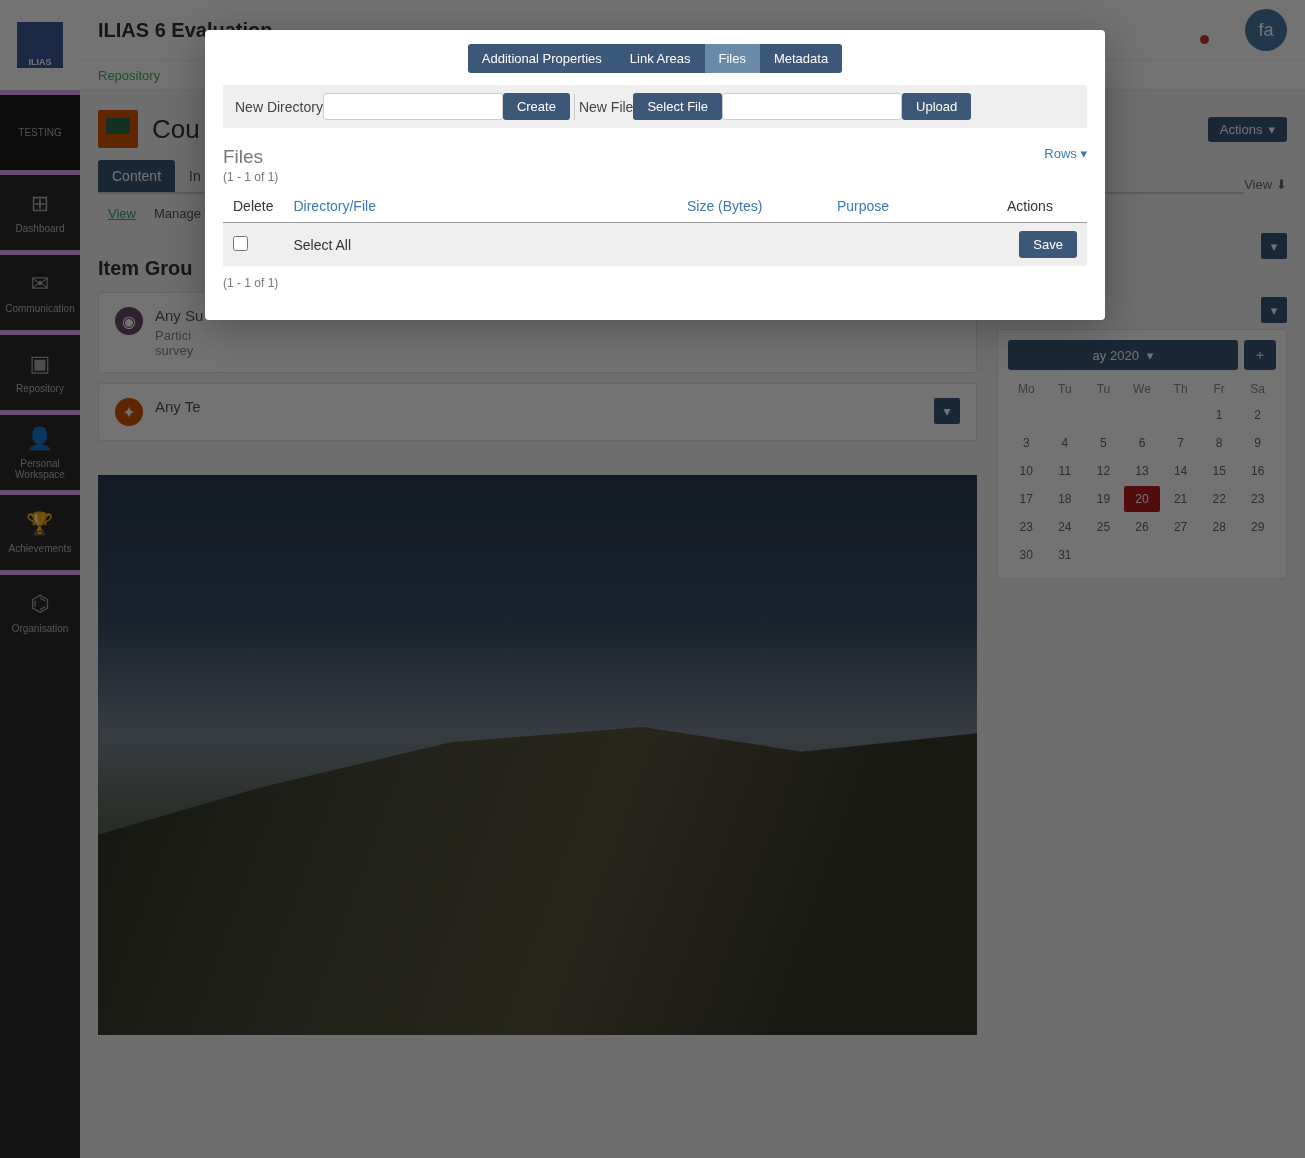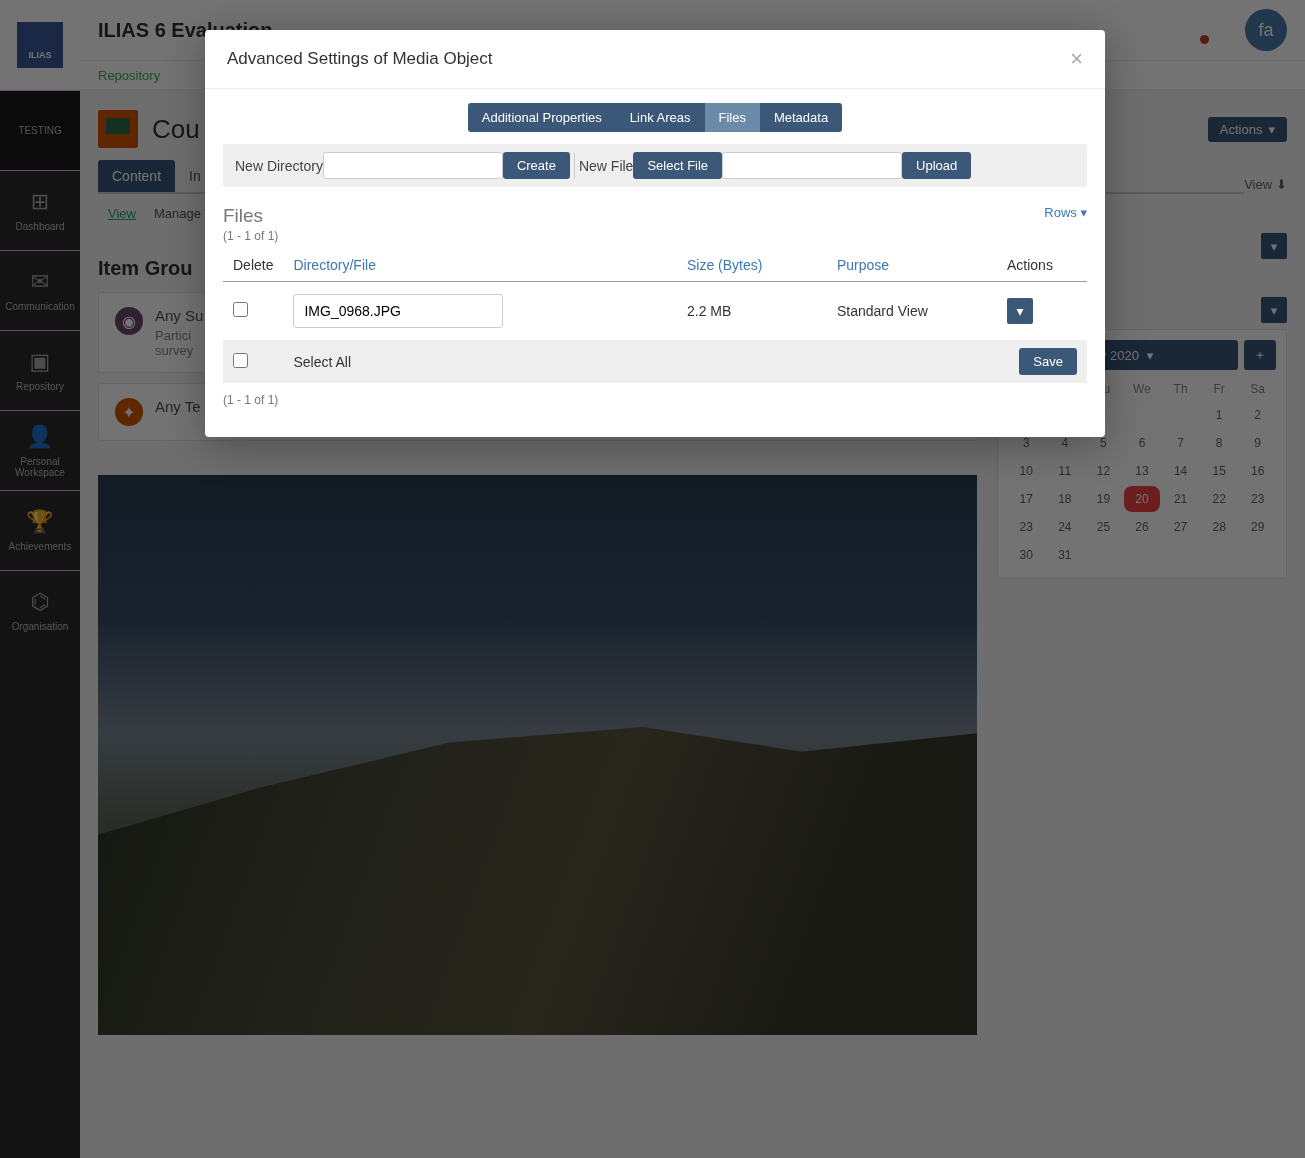--- a/index.html
+++ b/index.html
@@ -32,27 +32,27 @@
     align-items: center;
     justify-content: center;
     color: #fff;
   }
   .sidebar-logo-box {
     width: 46px; height: 46px;
     background: #3a5a9a;
     display: flex;
     align-items: flex-end;
     justify-content: center;
-    padding-bottom: 8px;
+    padding-bottom: 1px;
     font-size: 9px;
     font-weight: bold;
   }
   .sidebar-item {
     height: 80px;
-    border-top: 1px solid #f0abfc;
+    border-top: 5px solid #f0abfc;
     display: flex;
     flex-direction: column;
     justify-content: center;
     gap: 6px;
     cursor: pointer;
   }
   .sidebar-item.active { background: #1a1a1a; }
   .sidebar-item .ic { font-size: 22px; color: #aaa; }
 
   
@@ -211,21 +211,21 @@
   .cal-grid {
     display:grid;
     grid-template-columns: repeat(7, 1fr);
     gap:2px;
     margin-top:8px;
     font-size:12px;
     text-align:center;
   }
   .cal-grid .dow { color:#888; padding:4px 0; }
   .cal-grid .day { color:#666; padding:6px 0; }
-  .cal-grid .day.today { background:#ef4444; color:#fff; border-radius:8px; }
+  .cal-grid .day.today { background:#b91c1c; color:#fff; border-radius:2px; }
 
   .right-top { display:flex; justify-content:flex-end; margin-bottom:6px; font-size:13px; color:#666; gap:4px; align-items:center; }
 
   
   .backdrop {
     position:absolute; inset:0;
     background: rgba(0,0,0,0.55);
     z-index: 100;
   }
   .modal {
@@ -512,24 +512,20 @@
           <div class="day">31</div>
         </div>
       </div>
     </div>
   </div>
 </main>
 
 <div class="backdrop"></div>
 
 <div class="modal">
-  <div class="modal-header">
-    <span>Advanced Settings of Media Object</span>
-    <span class="modal-close">×</span>
-  </div>
   <div class="modal-body">
 
     <div class="modal-tabs">
       <div class="mt">Additional Properties</div>
       <div class="mt">Link Areas</div>
       <div class="mt active">Files</div>
       <div class="mt">Metadata</div>
     </div>
 
     <div class="toolbar">
@@ -555,29 +551,20 @@
       <thead>
         <tr>
           <th style="width:60px;">Delete</th>
           <th class="sortable">Directory/File</th>
           <th class="sortable" style="width:150px;">Size (Bytes)</th>
           <th class="sortable" style="width:170px;">Purpose</th>
           <th style="width:90px;">Actions</th>
         </tr>
       </thead>
       <tbody>
-        <tr>
-          <td><input type="checkbox" style=""></td>
-          <td><input class="file-input" type="text" value="IMG_0968.JPG" style=""></td>
-          <td>2.2 MB</td>
-          <td>Standard View</td>
-          <td>
-              <div class="row-caret">▾</div>
-            </td>
-        </tr>
         <tr class="selrow">
           <td><input type="checkbox" style=""></td>
           <td>Select All</td>
           <td></td>
           <td></td>
           <td style="text-align:right;"><button class="btn-sm">Save</button></td>
         </tr>
       </tbody>
     </table>
 

